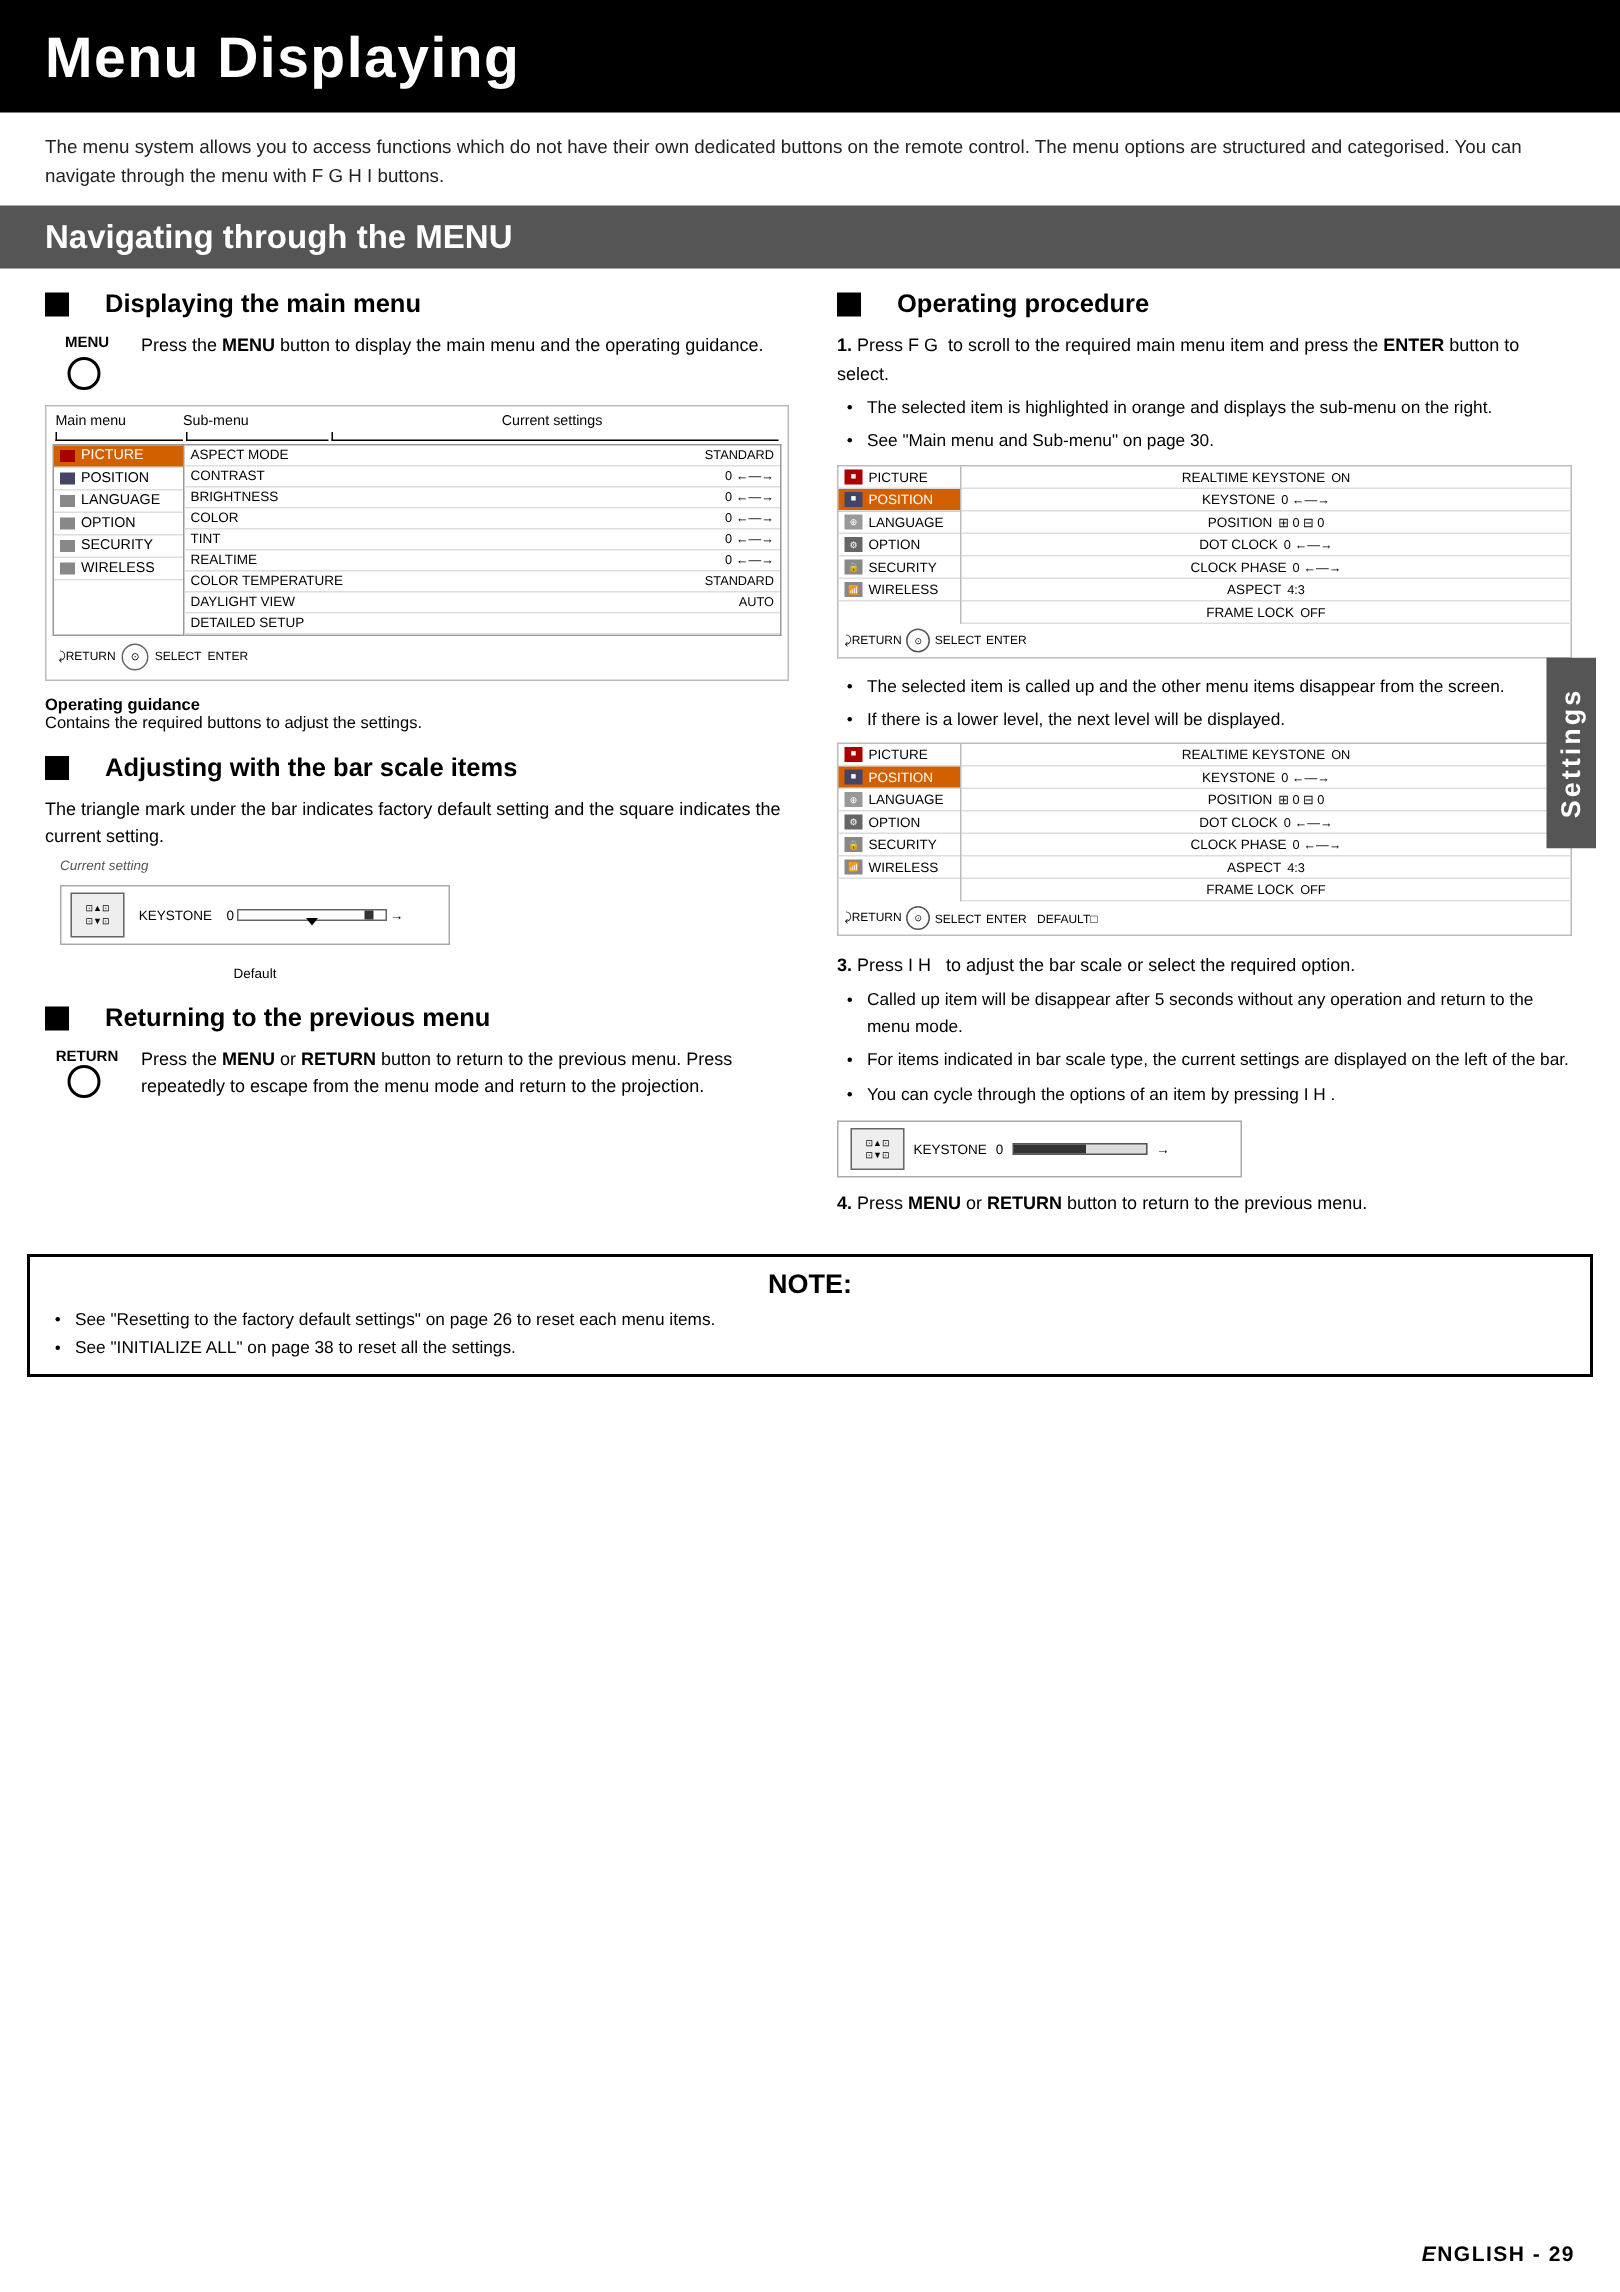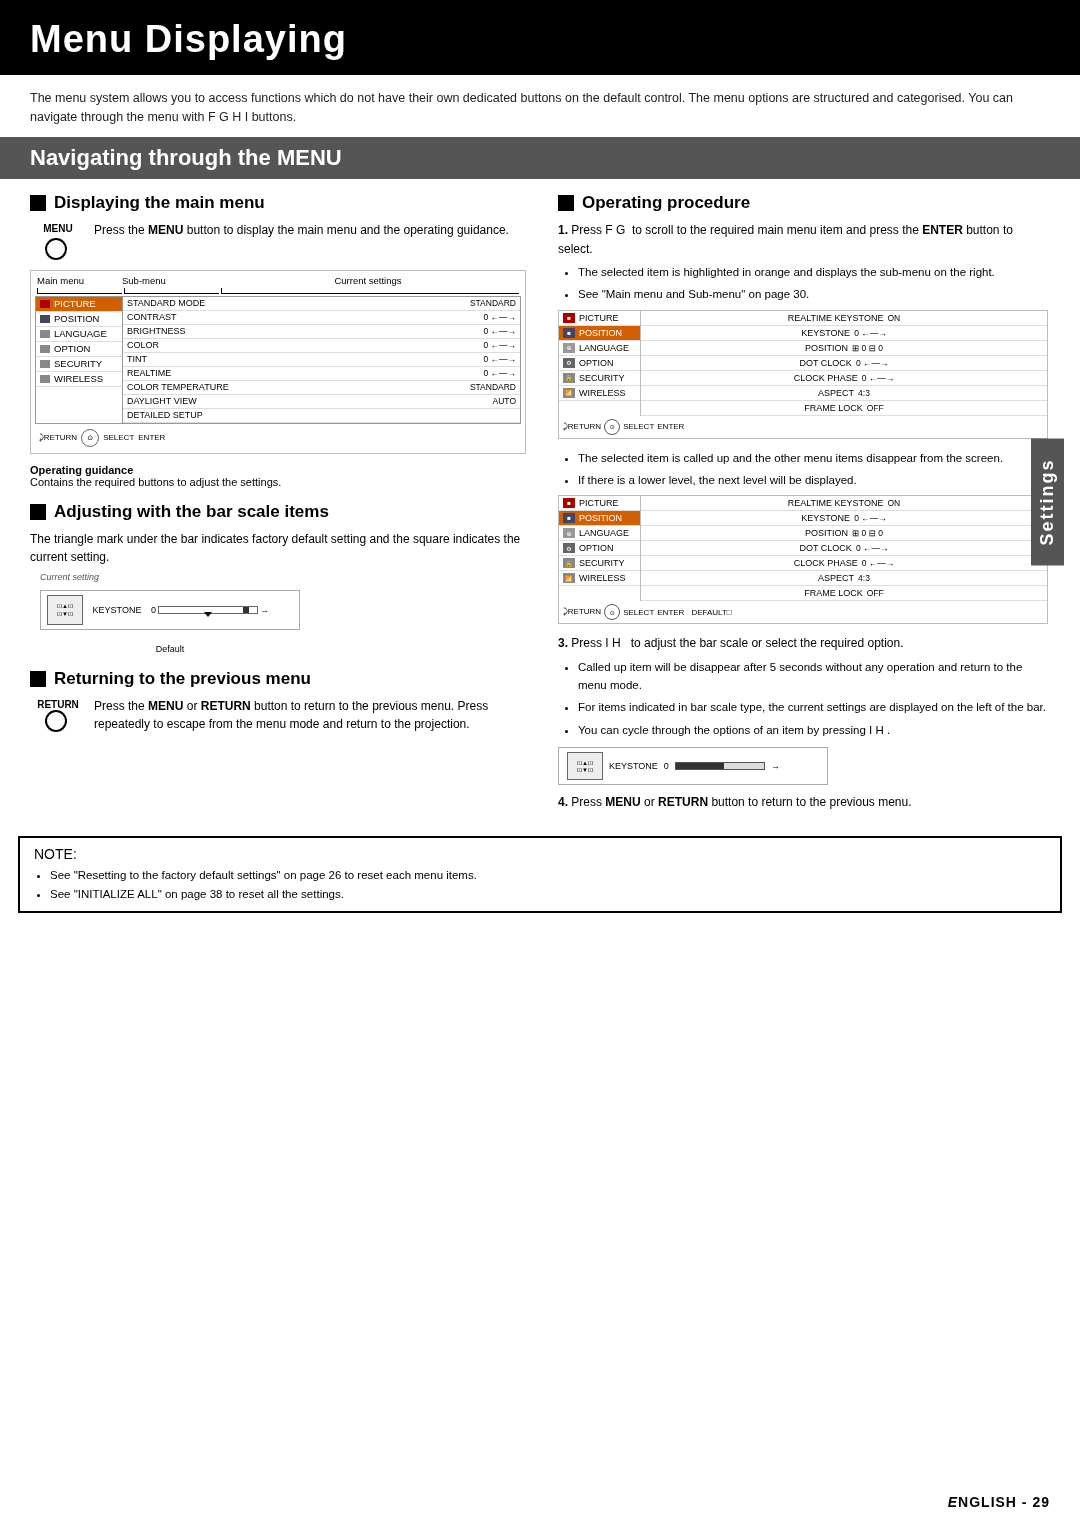--- a/index.html
+++ b/index.html
@@ -53,21 +53,21 @@
       width: 50%;
       padding: 14px 14px 14px 18px;
       position: relative;
     }
     .subsection-title {
       font-size: 17px;
       font-weight: 900;
       margin-bottom: 8px;
       display: flex;
       align-items: center;
-      gap: 8px;
+      gap: 24px;
     }
     .black-square {
       display: inline-block;
       width: 16px;
       height: 16px;
       background: #000;
       flex-shrink: 0;
     }
     .menu-icon-circle {
       display: inline-block;
@@ -307,23 +307,24 @@
       padding: 20px 6px;
       letter-spacing: 2px;
     }
     .note-box {
       border: 2px solid #000;
       margin: 10px 18px 18px 18px;
       padding: 8px 14px;
       font-size: 11.5px;
     }
     .note-box .note-title {
-      font-weight: 400;
-      font-size: 14px;
+      font-weight: 700;
+      font-size: 18px;
       margin-bottom: 4px;
+      text-align: center;
     }
     .note-box ul {
       padding-left: 16px;
       list-style: disc;
       line-height: 1.6;
     }
     .page-footer {
       position: absolute;
       bottom: 18px;
       right: 30px;
@@ -399,21 +400,21 @@
     }
   </style>
 </head>
 <body>
 
 <div class="page-header">
   <h1>Menu Displaying</h1>
 </div>
 
 <div class="intro-text">
-  <span>The menu system allows you to access functions which do not have their own dedicated buttons on the default control. The menu options are structured and categorised. You can navigate through the menu with F G H I buttons.</span>
+  <span>The menu system allows you to access functions which do not have their own dedicated buttons on the remote control. The menu options are structured and categorised. You can navigate through the menu with F G H I buttons.</span>
 </div>
 
 <div class="section-header">
   <h2>Navigating through the MENU</h2>
 </div>
 
 <div class="content-area">
 
   <div class="left-col">
 
@@ -466,21 +467,21 @@
               <span class="menu-item-icon" style="background:#888;"></span>
               <span>SECURITY</span>
             </div>
             <div class="menu-item">
               <span class="menu-item-icon" style="background:#888;"></span>
               <span>WIRELESS</span>
             </div>
           </div>
           <div class="menu-right-table">
             <div class="row">
-                <span class="col1">STANDARD MODE</span>
+                <span class="col1">ASPECT MODE</span>
                 <span class="col2">STANDARD</span>
               </div>
             <div class="row">
                 <span class="col1">CONTRAST</span>
                 <span class="col2">0  ←—→</span>
               </div>
             <div class="row">
                 <span class="col1">BRIGHTNESS</span>
                 <span class="col2">0  ←—→</span>
               </div>

